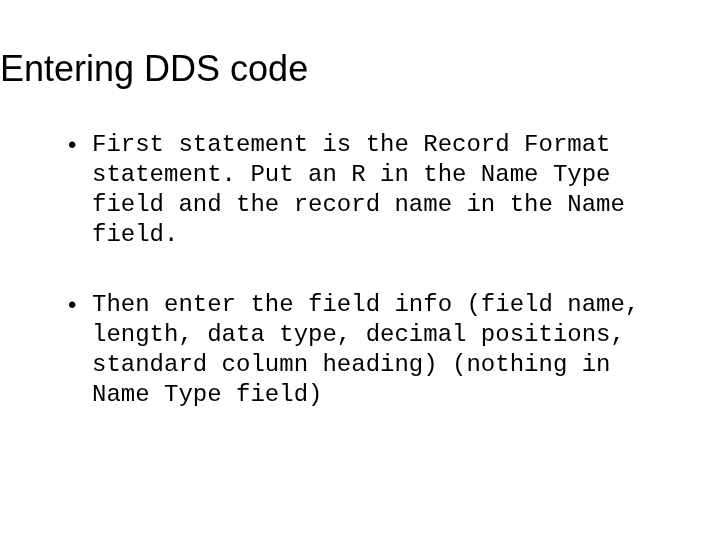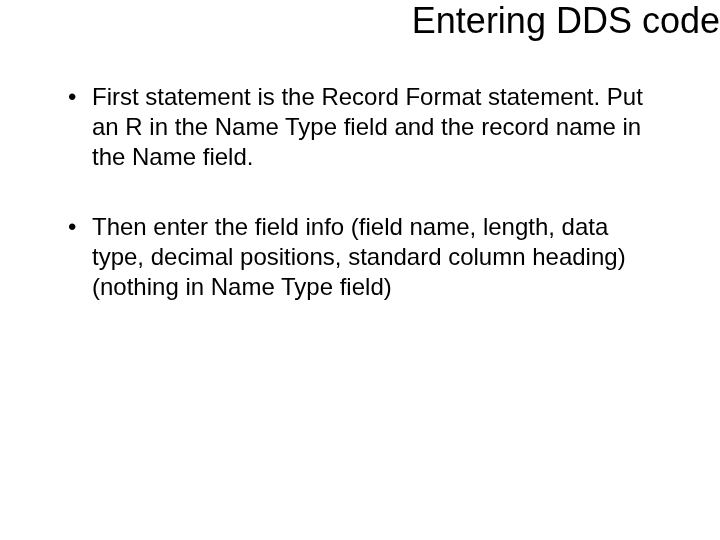--- a/index.html
+++ b/index.html
@@ -9,43 +9,45 @@
     }
     body {
       width: 720px;
       height: 540px;
       background: #ffffff;
       font-family: Arial, Helvetica, sans-serif;
       color: #000000;
       position: relative;
     }
     .title {
-      text-align: right;
+      text-align: left;
       font-size: 36px;
       font-weight: normal;
+      padding-top: 48px;
       padding-bottom: 40px;
     }
     .content {
       padding-left: 68px;
       padding-right: 60px;
     }
     .bullet-item {
       display: flex;
       align-items: flex-start;
       margin-bottom: 40px;
       font-size: 24px;
       line-height: 1.25;
     }
     .bullet-marker {
       width: 24px;
       flex-shrink: 0;
       text-align: left;
     }
     .bullet-text {
       flex: 1;
+      font-family: Liberation Mono, monospace;
     }
   </style>
 </head>
 <body>
 
 <h1 class="title">Entering DDS code</h1>
 
 <div class="content">
   <div class="bullet-item">
     <span class="bullet-marker">•</span>

